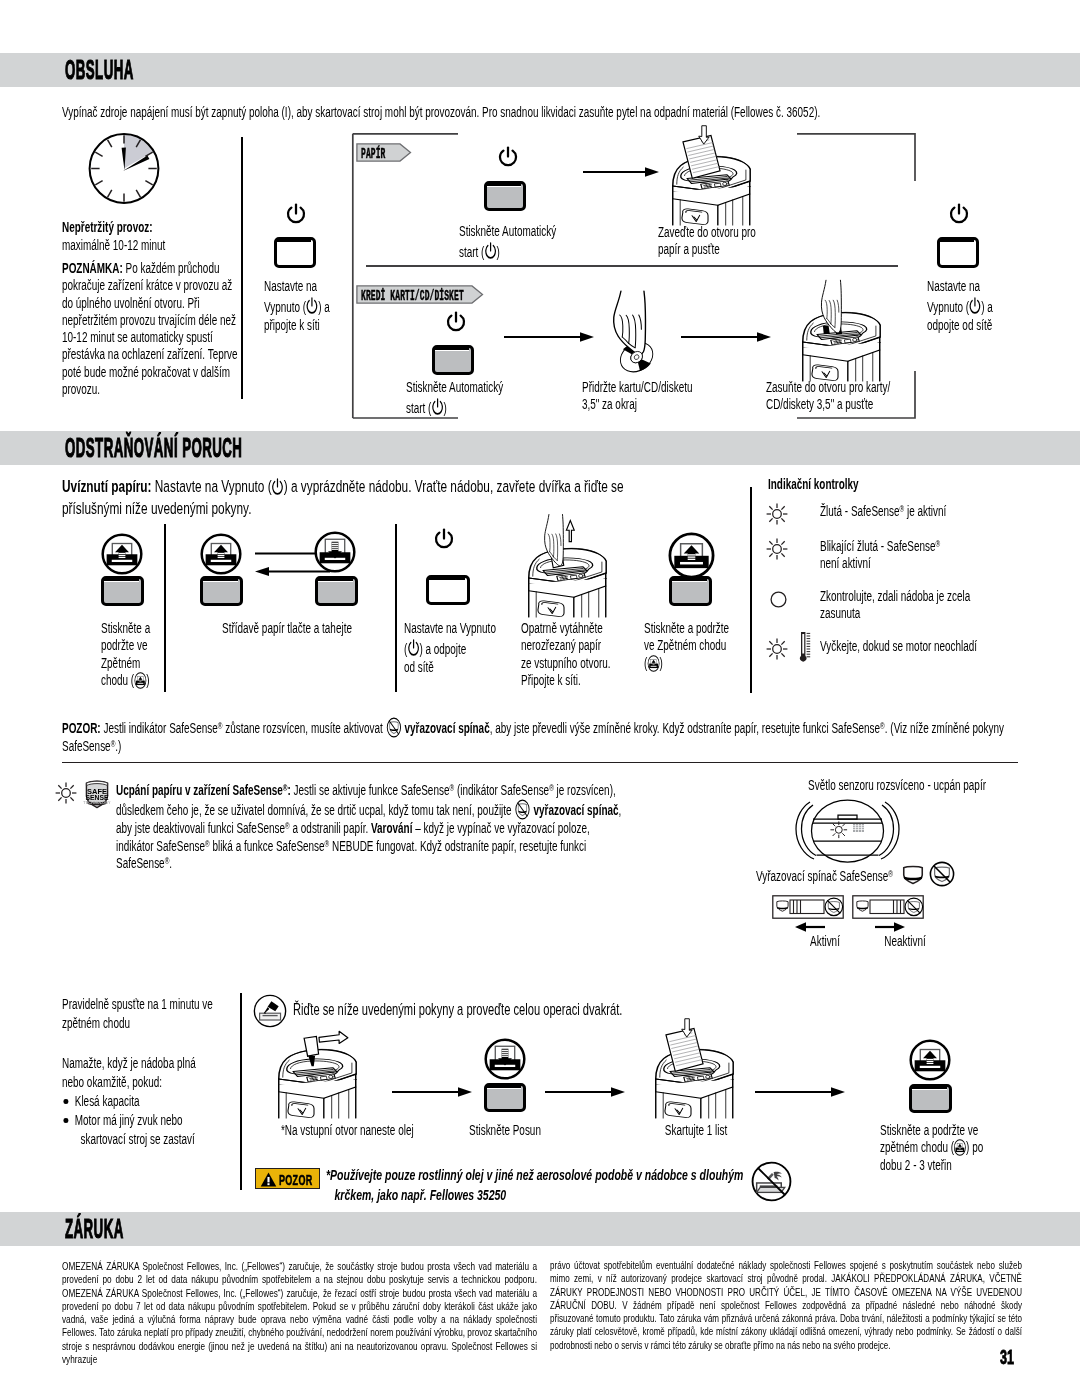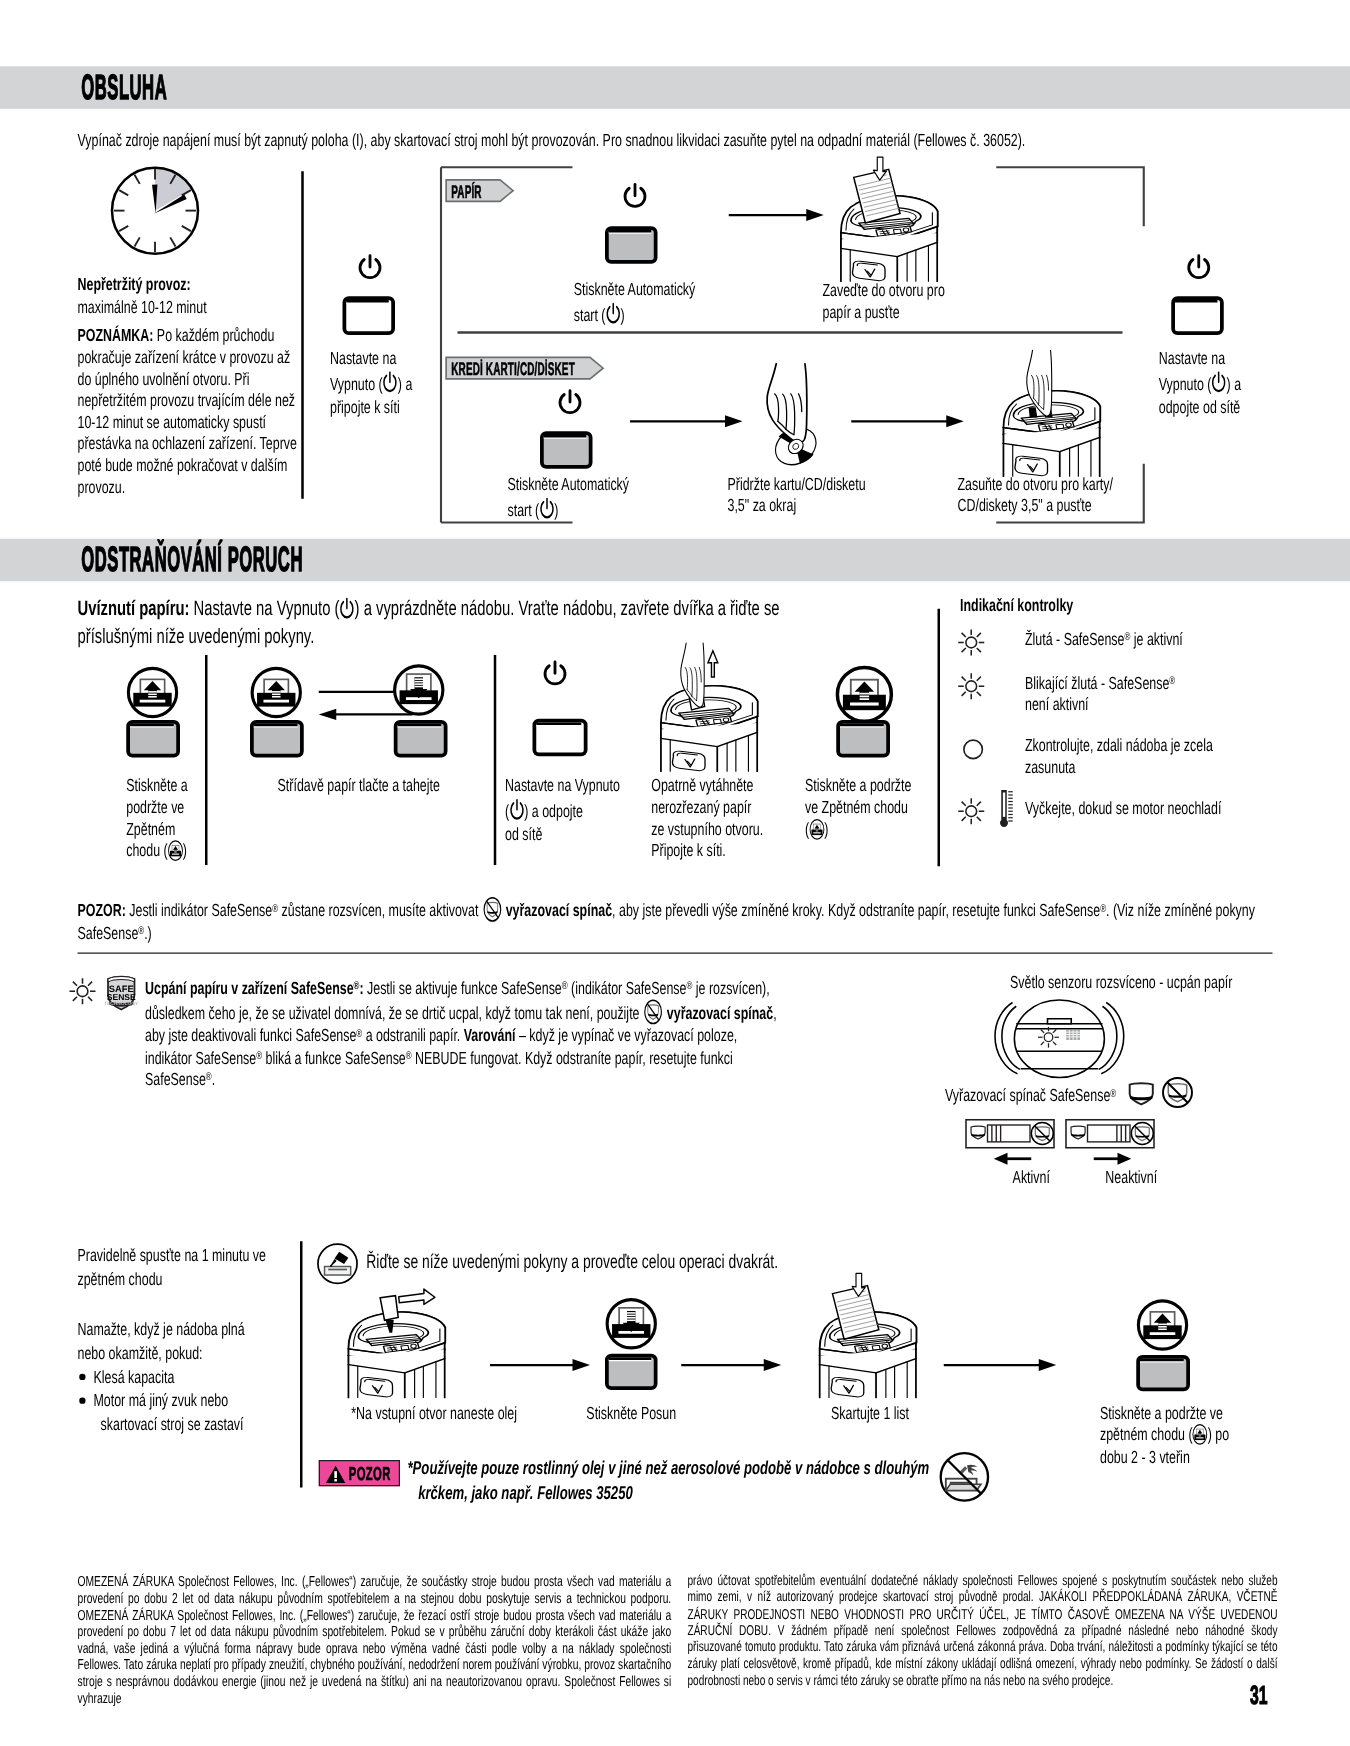--- a/index.html
+++ b/index.html
@@ -27,21 +27,21 @@
   .vrule{position:absolute;background:#000;width:1.6px;}
   .hrule{position:absolute;background:#000;height:1.6px;}
 
   
   .btn{position:absolute;border:3.2px solid #000;border-radius:5px;box-sizing:border-box;}
   .btn.g{background:#bcbec0;}
   .btn.w{background:#fff;}
   .btn i{display:block;position:absolute;left:-0.2px;right:2.2px;top:0px;height:2.0px;background:#000;box-shadow:0 1px 0 0 #fff;}
 
   
-  .tab{position:absolute;height:18px;}
+  .tab{position:absolute;height:18px;font-family:Liberation Mono, monospace;}
   .tab span{position:absolute;left:5px;top:1.8px;font-weight:bold;font-size:14.5px;
             letter-spacing:.2px;white-space:nowrap;transform:scaleX(.55);transform-origin:left top;
             -webkit-text-stroke:.45px #000;}
   svg{display:block;overflow:visible;}
   .gi{display:inline-block;vertical-align:-0.22em;}
   .gip{width:19px;height:22px;margin:0 -1px;vertical-align:-0.36em;}
   .gir{width:17px;height:17px;vertical-align:-0.28em;}
   .gin{width:21px;height:21px;vertical-align:-0.35em;margin:0 1px;}
   .reg{font-size:.64em;vertical-align:.42em;line-height:0;}
   .just{text-align:justify;}
@@ -748,31 +748,34 @@
       <i></i>
     </div>
   <div class="tx" style="left:880px;top:1122px;width:calc(120px / 0.71)">
     <div>Stiskněte a podržte ve</div>
     <div>zpětném chodu (<svg class="gi gir" viewBox="0 0 32 32">
           <use href="#ic-rev"></use>
         </svg>) po</div>
     <div>dobu 2 - 3 vteřin</div>
   </div>
 
-  <div class="abs" style="left:255px;top:1168px;width:65px;height:21px;border:1.5px solid #231f20;box-sizing:border-box;background:#ec4899">
+  <div class="abs" style="left:255px;top:1168px;width:65px;height:21px;border:1.5px solid #231f20;box-sizing:border-box;background:#eab308">
     <svg class="abs" style="left:3.5px;top:2.5px" width="17" height="15" viewBox="0 0 25 23">
         <use href="#ic-warn-tri"></use>
       </svg>
     <div class="abs b" style="left:23px;top:3px;font-size:15px;line-height:16px;transform:scaleX(.60);transform-origin:left top;-webkit-text-stroke:.55px #000;letter-spacing:.5px">POZOR</div>
   </div>
   <div class="tx b i" style="left:326px;top:1166px;width:calc(600px / 0.71);font-size:14.8px;line-height:19.5px;white-space:nowrap">
     <div>*Používejte pouze rostlinný olej v jiné než aerosolové podobě v nádobce s dlouhým</div>
     <div style="padding-left:12px">krčkem, jako např. Fellowes 35250</div>
   </div>
   <svg class="abs" style="left:751px;top:1161px" width="41" height="41" viewBox="0 0 42 42">
       <use href="#ic-nooil"></use>
     </svg>
 
+  <div class="band" style="top:1212px">
+    <div class="ttl">ZÁRUKA</div>
+  </div>
   <div class="tx just" style="left:62px;top:1259px;width:calc(475px / 0.71);font-size:11.6px;line-height:13.3px">OMEZENÁ ZÁRUKA Společnost Fellowes, Inc. („Fellowes“) zaručuje, že součástky stroje budou prosta všech vad materiálu a provedení po dobu 2 let od data nákupu původním spotřebitelem a na stejnou dobu poskytuje servis a technickou podporu. OMEZENÁ ZÁRUKA Společnost Fellowes, Inc. („Fellowes“) zaručuje, že řezací ostří stroje budou prosta všech vad materiálu a provedení po dobu 7 let od data nákupu původním spotřebitelem. Pokud se v průběhu záruční doby kterákoli část ukáže jako vadná, vaše jediná a výlučná forma nápravy bude oprava nebo výměna vadné části podle volby a na náklady společnosti Fellowes. Tato záruka neplatí pro případy zneužití, chybného používání, nedodržení norem používání výrobku, provoz skartačního stroje s nesprávnou dodávkou energie (jinou než je uvedená na štítku) ani na neautorizovanou opravu. Společnost Fellowes si vyhrazuje</div>
   <div class="tx just" style="left:550px;top:1259px;width:calc(472px / 0.71);font-size:11.35px;line-height:13.3px">právo účtovat spotřebitelům eventuální dodatečné náklady společnosti Fellowes spojené s poskytnutím součástek nebo služeb mimo zemi, v níž autorizovaný prodejce skartovací stroj původně prodal. JAKÁKOLI PŘEDPOKLÁDANÁ ZÁRUKA, VČETNĚ ZÁRUKY PRODEJNOSTI NEBO VHODNOSTI PRO URČITÝ ÚČEL, JE TÍMTO ČASOVĚ OMEZENA NA VÝŠE UVEDENOU ZÁRUČNÍ DOBU. V žádném případě není společnost Fellowes zodpovědná za případné následné nebo náhodné škody přisuzované tomuto produktu. Tato záruka vám přiznává určená zákonná práva. Doba trvání, náležitosti a podmínky týkající se této záruky platí celosvětově, kromě případů, kde místní zákony ukládají odlišná omezení, výhrady nebo podmínky. Se žádostí o další podrobnosti nebo o servis v rámci této záruky se obraťte přímo na nás nebo na svého prodejce.</div>
   <div class="abs b" style="left:1000px;top:1346px;font-size:21px;line-height:22px;transform:scaleX(.6);transform-origin:left top;-webkit-text-stroke:.9px #000">31</div>
 
 </div>
 
 </body></html>

